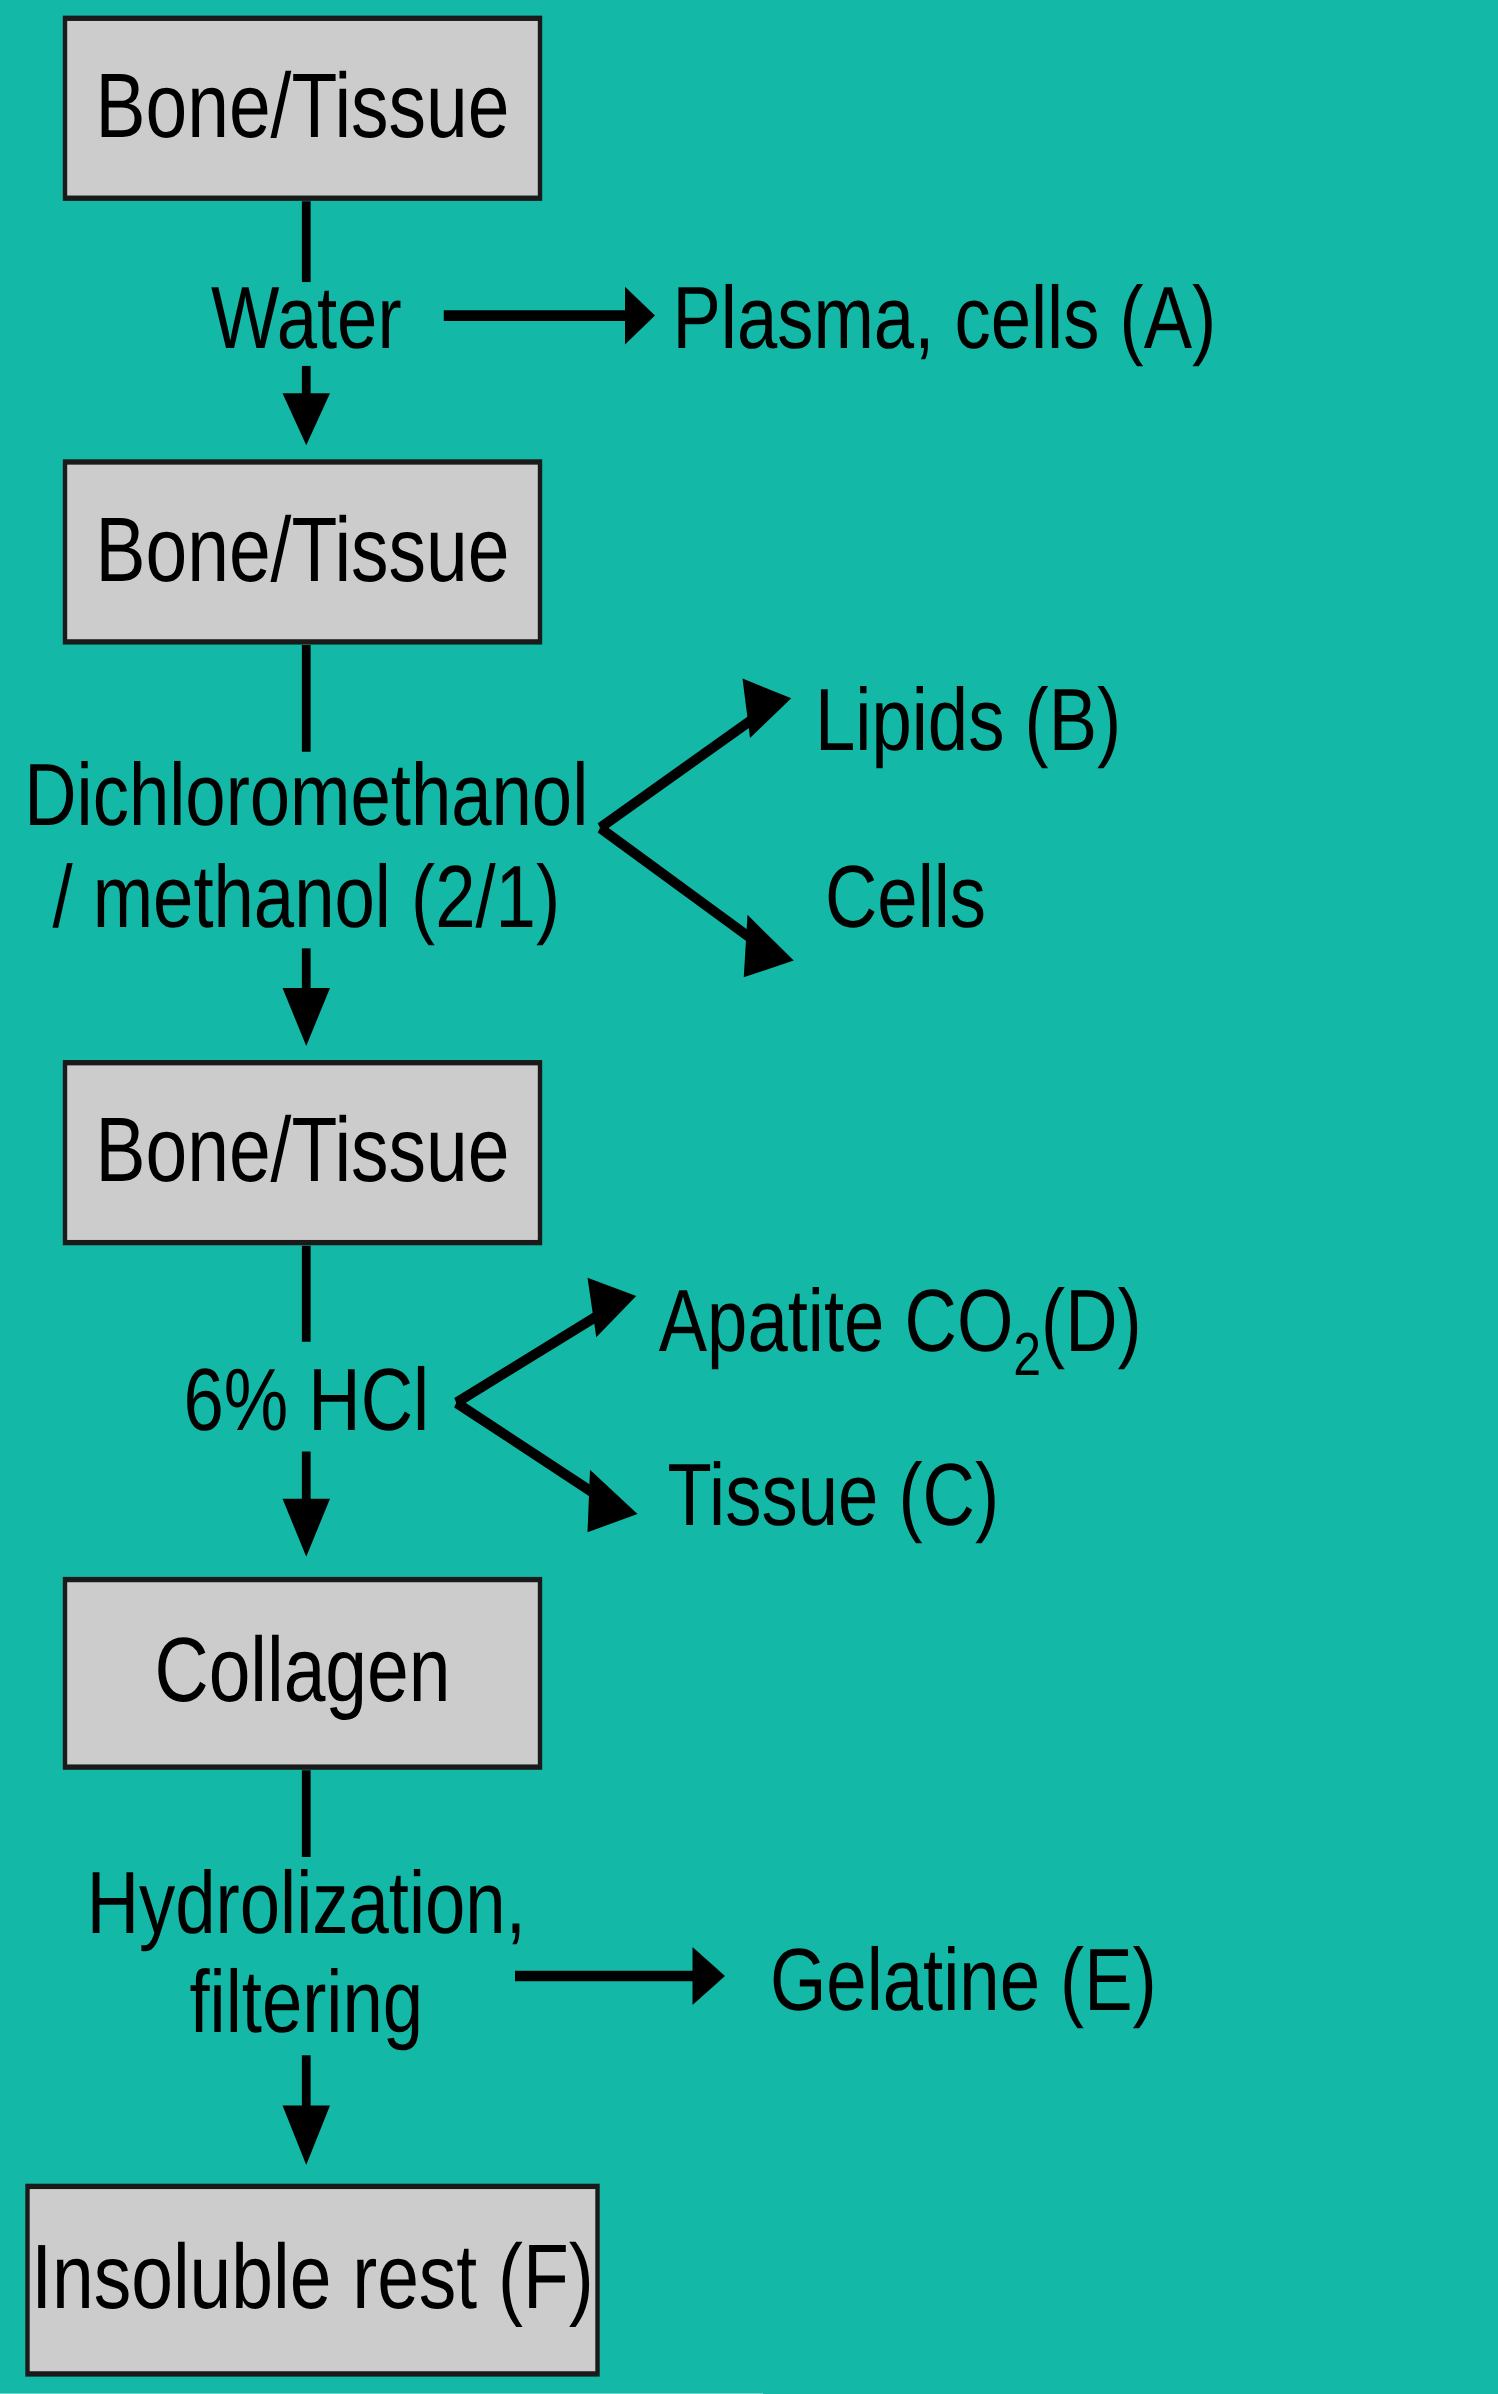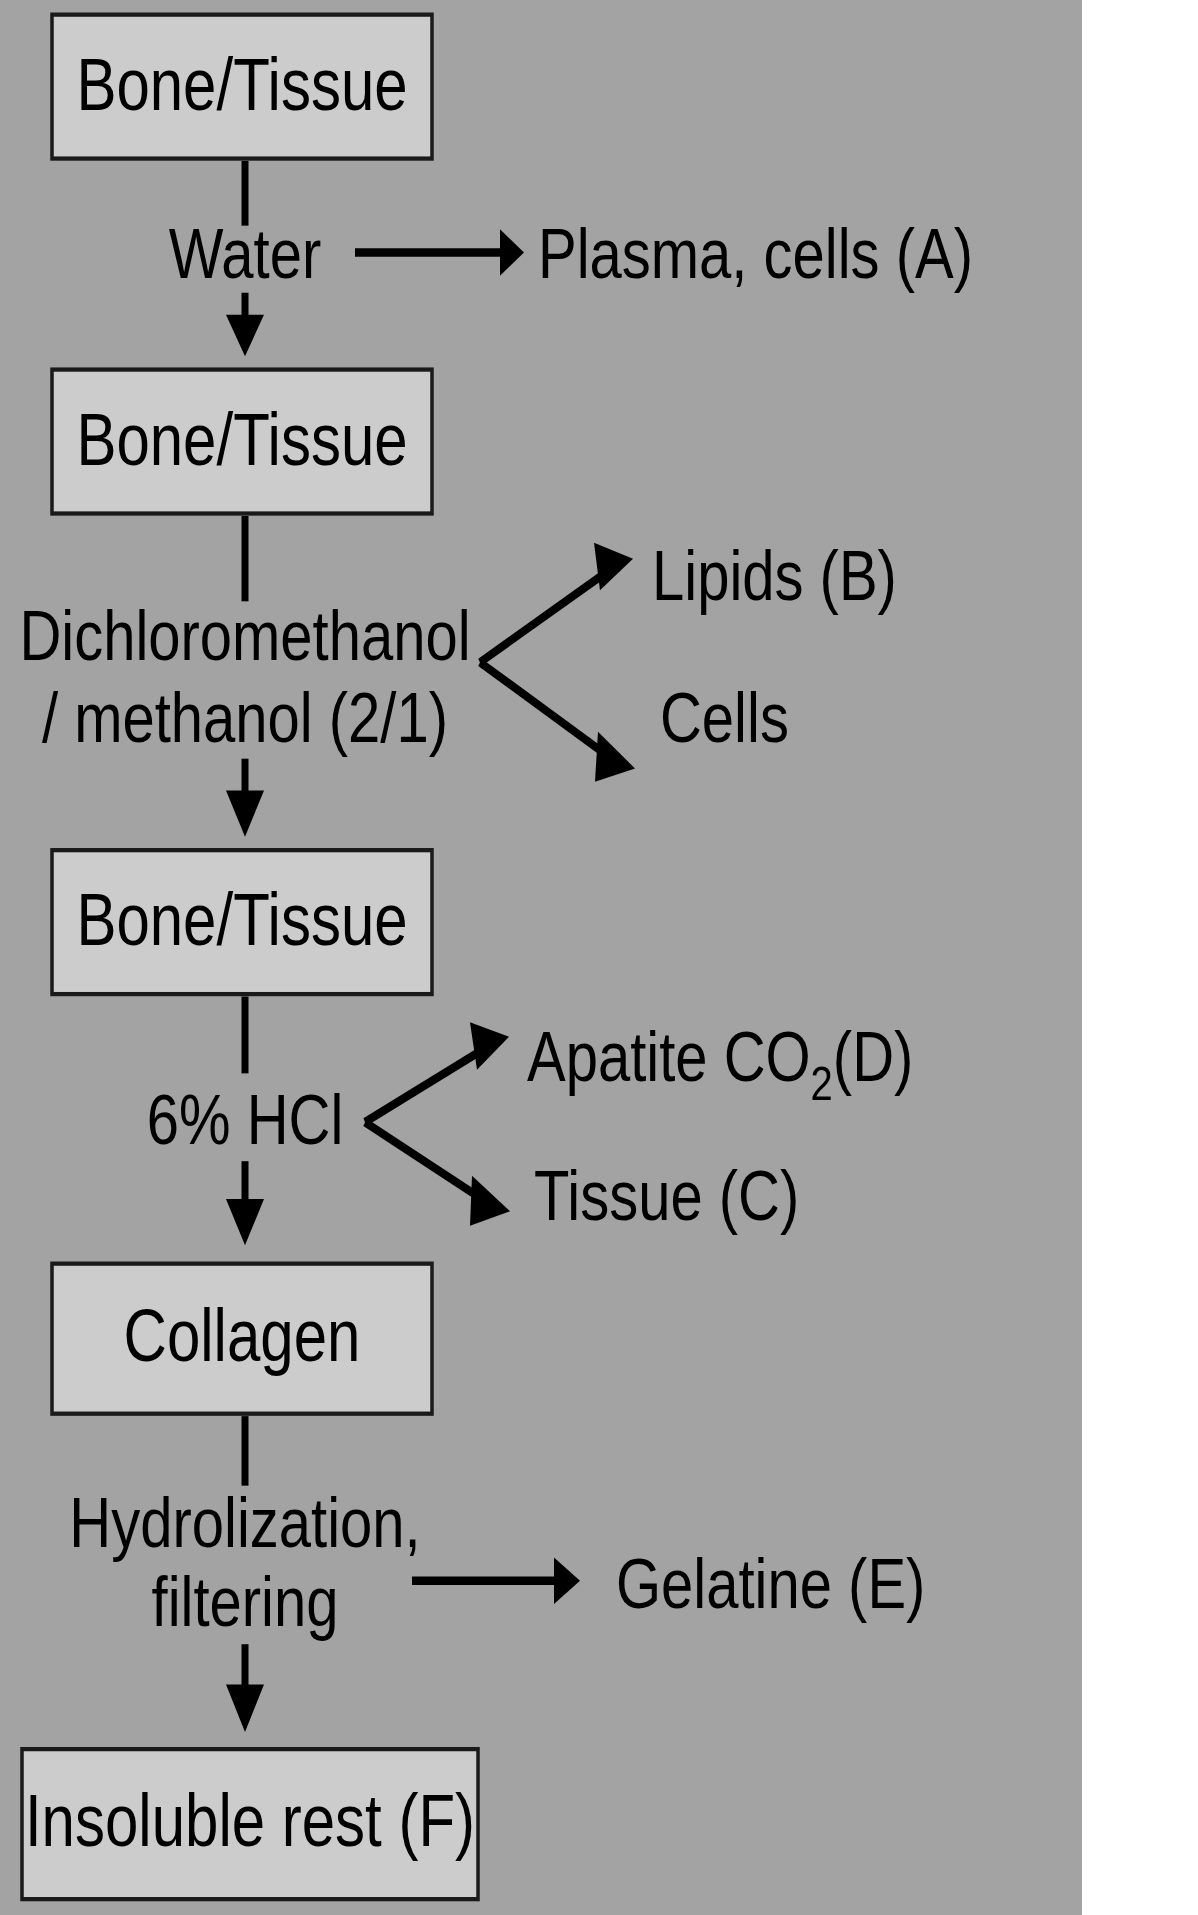--- a/index.html
+++ b/index.html
@@ -8,23 +8,23 @@
     background: #ffffff;
   }
   body {
     width: 1198px;
     height: 1915px;
     font-family: "Liberation Sans", sans-serif;
     overflow: hidden;
   }
   #flow-root {
     position: relative;
-    width: 1082px;
+    width: 1198px;
     height: 1915px;
-    background: #a3a3a3;
+    background: #14b8a6;
   }
   svg#flow-svg {
     position: absolute;
     left: 0;
     top: 0;
     width: 1198px;
     height: 1915px;
     display: block;
   }
   .node-box {

